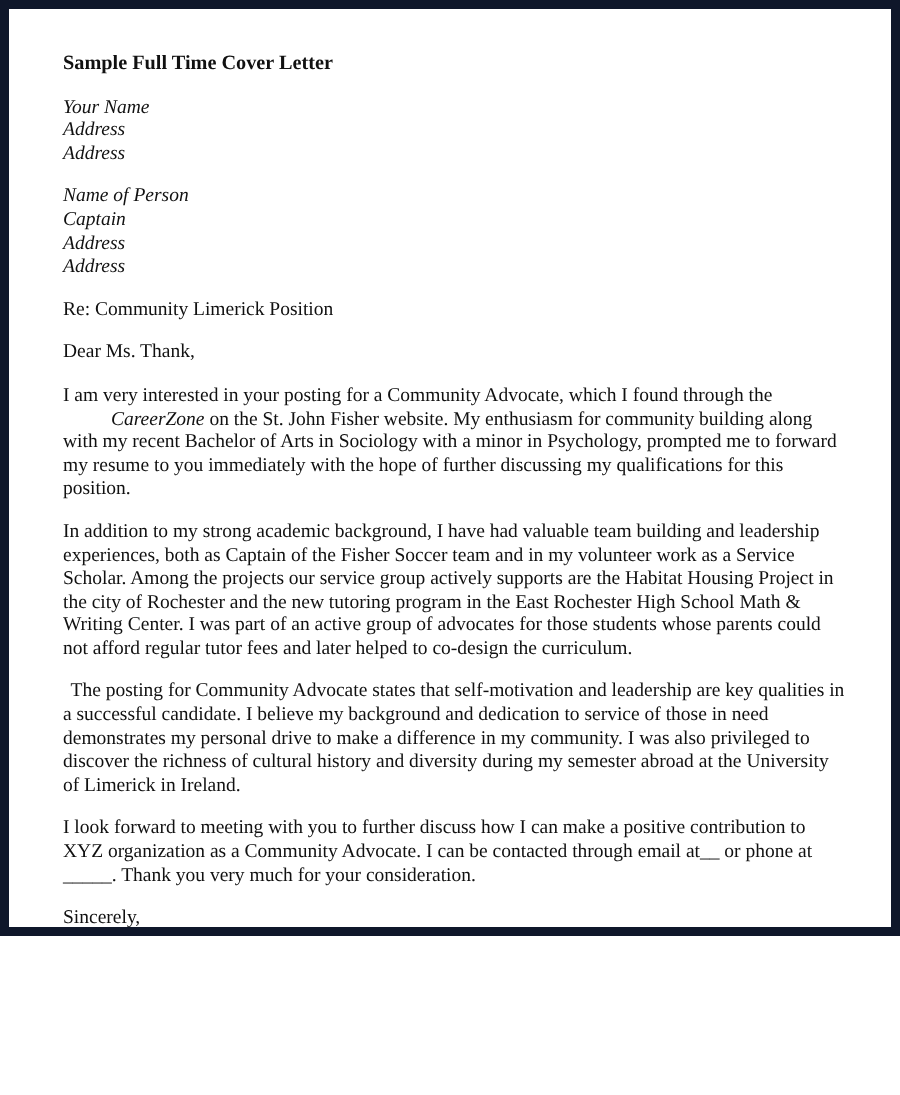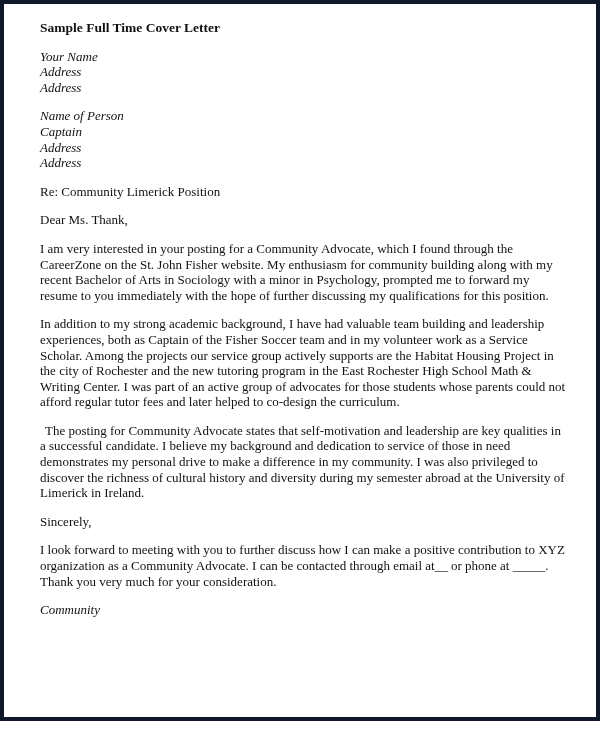--- a/index.html
+++ b/index.html
@@ -3,25 +3,25 @@
 <meta charset="utf-8">
 <style>
   html, body {
     margin: 0;
     padding: 0;
     background: #ffffff;
   }
   .page {
     position: relative;
     width: 600px;
-    height: 721px;
+    height: 624px;
     box-sizing: border-box;
     background: #ffffff;
-    border: 4px solid #0f172a;
-    padding: 16px 30px 0 36px;
+    border: 6px solid #0f172a;
+    padding: 28px 30px 0 36px;
     font-family: "Liberation Serif", "DejaVu Serif", serif;
     font-size: 13px;
     line-height: 15.6px;
     color: #111111;
     overflow: hidden;
   }
   .doc-title {
     font-weight: bold;
     font-size: 13.5px;
     margin: 0 0 13px 0;
@@ -33,20 +33,22 @@
   .line {
     margin: 0;
   }
   p.para {
     margin: 0 0 13px 0;
   }
   p.para.indent-first {
     text-indent: 5px;
   }
   .italic {
+    font-style: italic;
+    margin-left: 32px;
   }
   .signature-line {
     font-style: italic;
     margin-top: 18px;
   }
   .closing-line {
     margin-top: 6px;
   }
 </style>
 </head>
@@ -73,19 +75,19 @@
   <p class="para">Re: Community Limerick Position</p>
 
   <p class="para">Dear Ms. Thank,</p>
 
   <p class="para"><span>I am very interested in your posting for a Community Advocate, which I found through the </span><span class="italic">CareerZone</span><span> on the St. John Fisher website. My enthusiasm for community building along with my recent Bachelor of Arts in Sociology with a minor in Psychology, prompted me to forward my resume to you immediately with the hope of further discussing my qualifications for this position.</span></p>
 
   <p class="para">In addition to my strong academic background, I have had valuable team building and leadership experiences, both as Captain of the Fisher Soccer team and in my volunteer work as a Service Scholar. Among the projects our service group actively supports are the Habitat Housing Project in the city of Rochester and the new tutoring program in the East Rochester High School Math &amp; Writing Center. I was part of an active group of advocates for those students whose parents could not afford regular tutor fees and later helped to co-design the curriculum.</p>
 
   <p class="para indent-first">The posting for Community Advocate states that self-motivation and leadership are key qualities in a successful candidate. I believe my background and dedication to service of those in need demonstrates my personal drive to make a difference in my community. I was also privileged to discover the richness of cultural history and diversity during my semester abroad at the University of Limerick in Ireland.</p>
 
+  <p class="para">I look forward to meeting with you to further discuss how I can make a positive contribution to XYZ organization as a Community Advocate. I can be contacted through email at__  or phone at _____. Thank you very much for your consideration.</p>
+
   <p class="para closing-line">Sincerely,</p>
-
-  <p class="para">I look forward to meeting with you to further discuss how I can make a positive contribution to XYZ organization as a Community Advocate. I can be contacted through email at__  or phone at _____. Thank you very much for your consideration.</p>
 
   <p class="para signature-line">Community</p>
 
 </div>
 
 </body></html>

